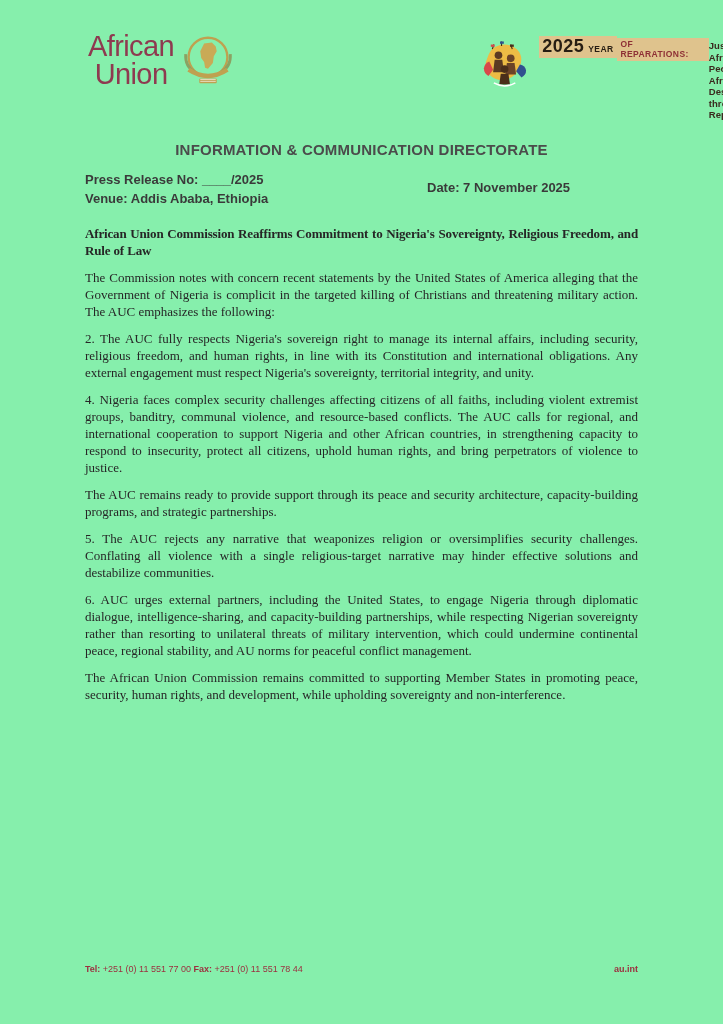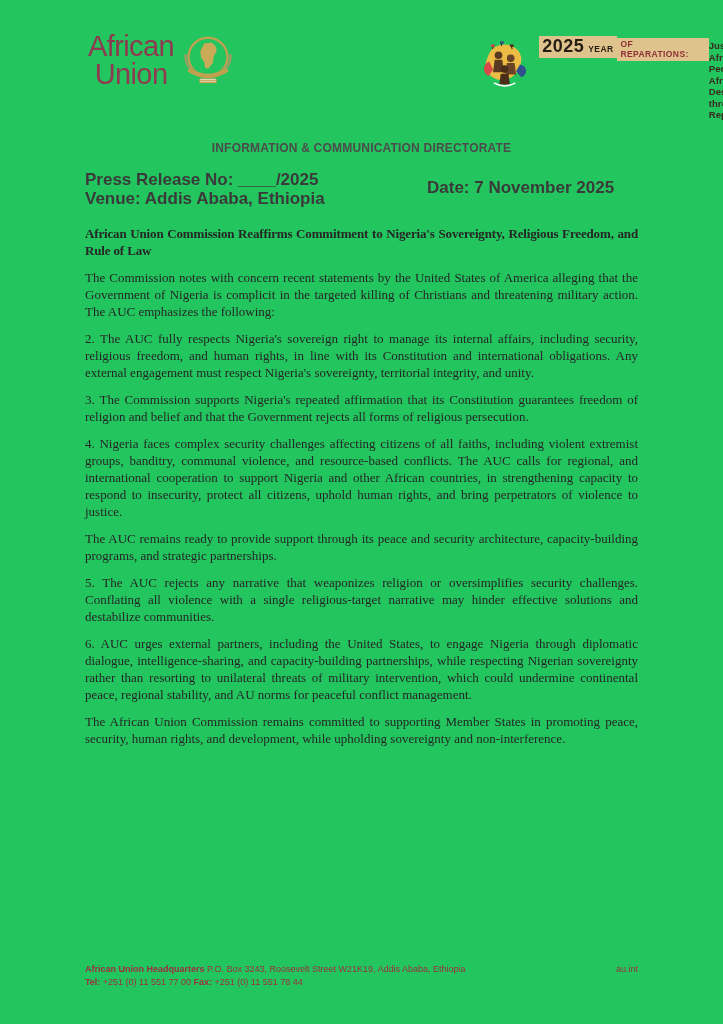--- a/index.html
+++ b/index.html
@@ -1,17 +1,17 @@
 <!DOCTYPE html>
 <html><head>
 <meta charset="utf-8">
 <style>
   html,body { margin:0; padding:0; background:#ffffff; }
   .page {
-    position:relative; width:723px; height:1024px; background:#22c55e;
+    position:relative; width:723px; height:1024px; background:#86efac;
     font-family:"Liberation Sans", sans-serif; color:#2b2b2b; overflow:hidden;
     margin:0 auto;
   }
 
   
   .logo-au { position:absolute; top:28px; left:88px; display:flex; align-items:center; gap:3px; }
   .au-text { color:#8e3a50; font-size:29px; line-height:28px; letter-spacing:-0.6px; text-align:center; }
   .au-emblem { width:62px; height:64px; }
 
   .logo-2025 { position:absolute; top:32px; left:477px; display:flex; gap:7px; align-items:flex-start; }
@@ -20,42 +20,42 @@
   .y-line1 { background:#dfc38d; display:inline-flex; align-items:baseline; gap:4px; padding:0 4px 1px 3px; }
   .y-2025 { font-size:18px; font-weight:800; color:#261d12; letter-spacing:0.5px; }
   .y-year { font-size:8.5px; font-weight:800; color:#261d12; letter-spacing:0.4px;text-align:right; }
   .y-line2 { background:#dfc38d; color:#8e2f35; font-weight:800; font-size:8.5px; letter-spacing:0.4px;
              padding:1px 20px 2px 3px; margin-top:2px; display:inline-block; }
   .y-rest { color:#3a2a1e; font-weight:700; font-size:9.5px; line-height:11.5px; margin-top:4px; letter-spacing:0.1px; }
 
   
   .directorate {
     position:absolute; top:141px; left:0; width:100%; text-align:center;
-    font-weight:700; font-size:12px; color:#4b4b4b; letter-spacing:0.2px;
+    font-weight:700; font-size:15px; color:#4b4b4b; letter-spacing:0.2px;
   }
   .meta { position:absolute; top:170px; left:85px; width:553px;
-          font-weight:700; font-size:17px; color:#3a3a3a; line-height:19px; }
+          font-weight:700; font-size:13px; color:#3a3a3a; line-height:19px; }
   .meta-row { position:relative; }
   .meta-date { position:absolute; left:342px; top:0;margin-top:8px; }
 
   
   .doc {
     position:absolute; top:225px; left:85px; width:553px;
     font-size:13px; line-height:17px; text-align:justify; color:#262626;font-family:Liberation Serif, serif;
   }
   .doc-title { font-weight:700; margin:0 0 11px 0; letter-spacing:-0.15px; }
   .doc p { margin:0 0 10px 0; }
 
   
   .footer {
     position:absolute; top:963px; left:85px; width:553px;
     font-size:9px; line-height:12.5px; color:#9c2f3f;
   }
   .footer .b { font-weight:700; }
-  .site { position:absolute; right:0; top:0; font-weight:400;text-align:center; }
+  .site { position:absolute; right:0; top:0; font-weight:700;text-align:center; }
 </style>
 </head>
 <body>
 
 <div class="page">
 
   <div class="logo-au">
     <div class="au-text">
       <div>African</div>
       <div>Union</div>
@@ -111,31 +111,27 @@
     </div>
     <div class="meta-row">
       <span>Venue: Addis Ababa, Ethiopia</span>
     </div>
   </div>
 
   <div class="doc">
     <p class="doc-title">African Union Commission Reaffirms Commitment to Nigeria's Sovereignty, Religious Freedom, and Rule of Law</p>
     <p>The Commission notes with concern recent statements by the United States of America alleging that the Government of Nigeria is complicit in the targeted killing of Christians and threatening military action. The AUC emphasizes the following:</p>
     <p>2. The AUC fully respects Nigeria's sovereign right to manage its internal affairs, including security, religious freedom, and human rights, in line with its Constitution and international obligations. Any external engagement must respect Nigeria's sovereignty, territorial integrity, and unity.</p>
-    <p>3. The Commission supports Nigeria's repeated affirmation that its Constitution guarantees freedom of religion and belief and that the Government rejects all forms of religious persecution.</p>
     <p>4. Nigeria faces complex security challenges affecting citizens of all faiths, including violent extremist groups, banditry, communal violence, and resource-based conflicts. The AUC calls for regional, and international cooperation to support Nigeria and other African countries, in strengthening capacity to respond to insecurity, protect all citizens, uphold human rights, and bring perpetrators of violence to justice.</p>
     <p>The AUC remains ready to provide support through its peace and security architecture, capacity-building programs, and strategic partnerships.</p>
     <p>5. The AUC rejects any narrative that weaponizes religion or oversimplifies security challenges. Conflating all violence with a single religious-target narrative may hinder effective solutions and destabilize communities.</p>
     <p>6. AUC urges external partners, including the United States, to engage Nigeria through diplomatic dialogue, intelligence-sharing, and capacity-building partnerships, while respecting Nigerian sovereignty rather than resorting to unilateral threats of military intervention, which could undermine continental peace, regional stability, and AU norms for peaceful conflict management.</p>
     <p>The African Union Commission remains committed to supporting Member States in promoting peace, security, human rights, and development, while upholding sovereignty and non-interference.</p>
   </div>
 
   <div class="footer">
     <div>
-      <span class="b">African Union Headquarters</span><span> P.O. Box 3243, Roosevelt Street W21K19, Addis Ababa, Ethiopia</span>
-    </div>
-    <div>
       <span class="b">Tel:</span><span> +251 (0) 11 551 77 00 </span><span class="b">Fax:</span><span> +251 (0) 11 551 78 44</span>
     </div>
     <span class="site">au.int</span>
   </div>
 
 </div>
 
 </body></html>

